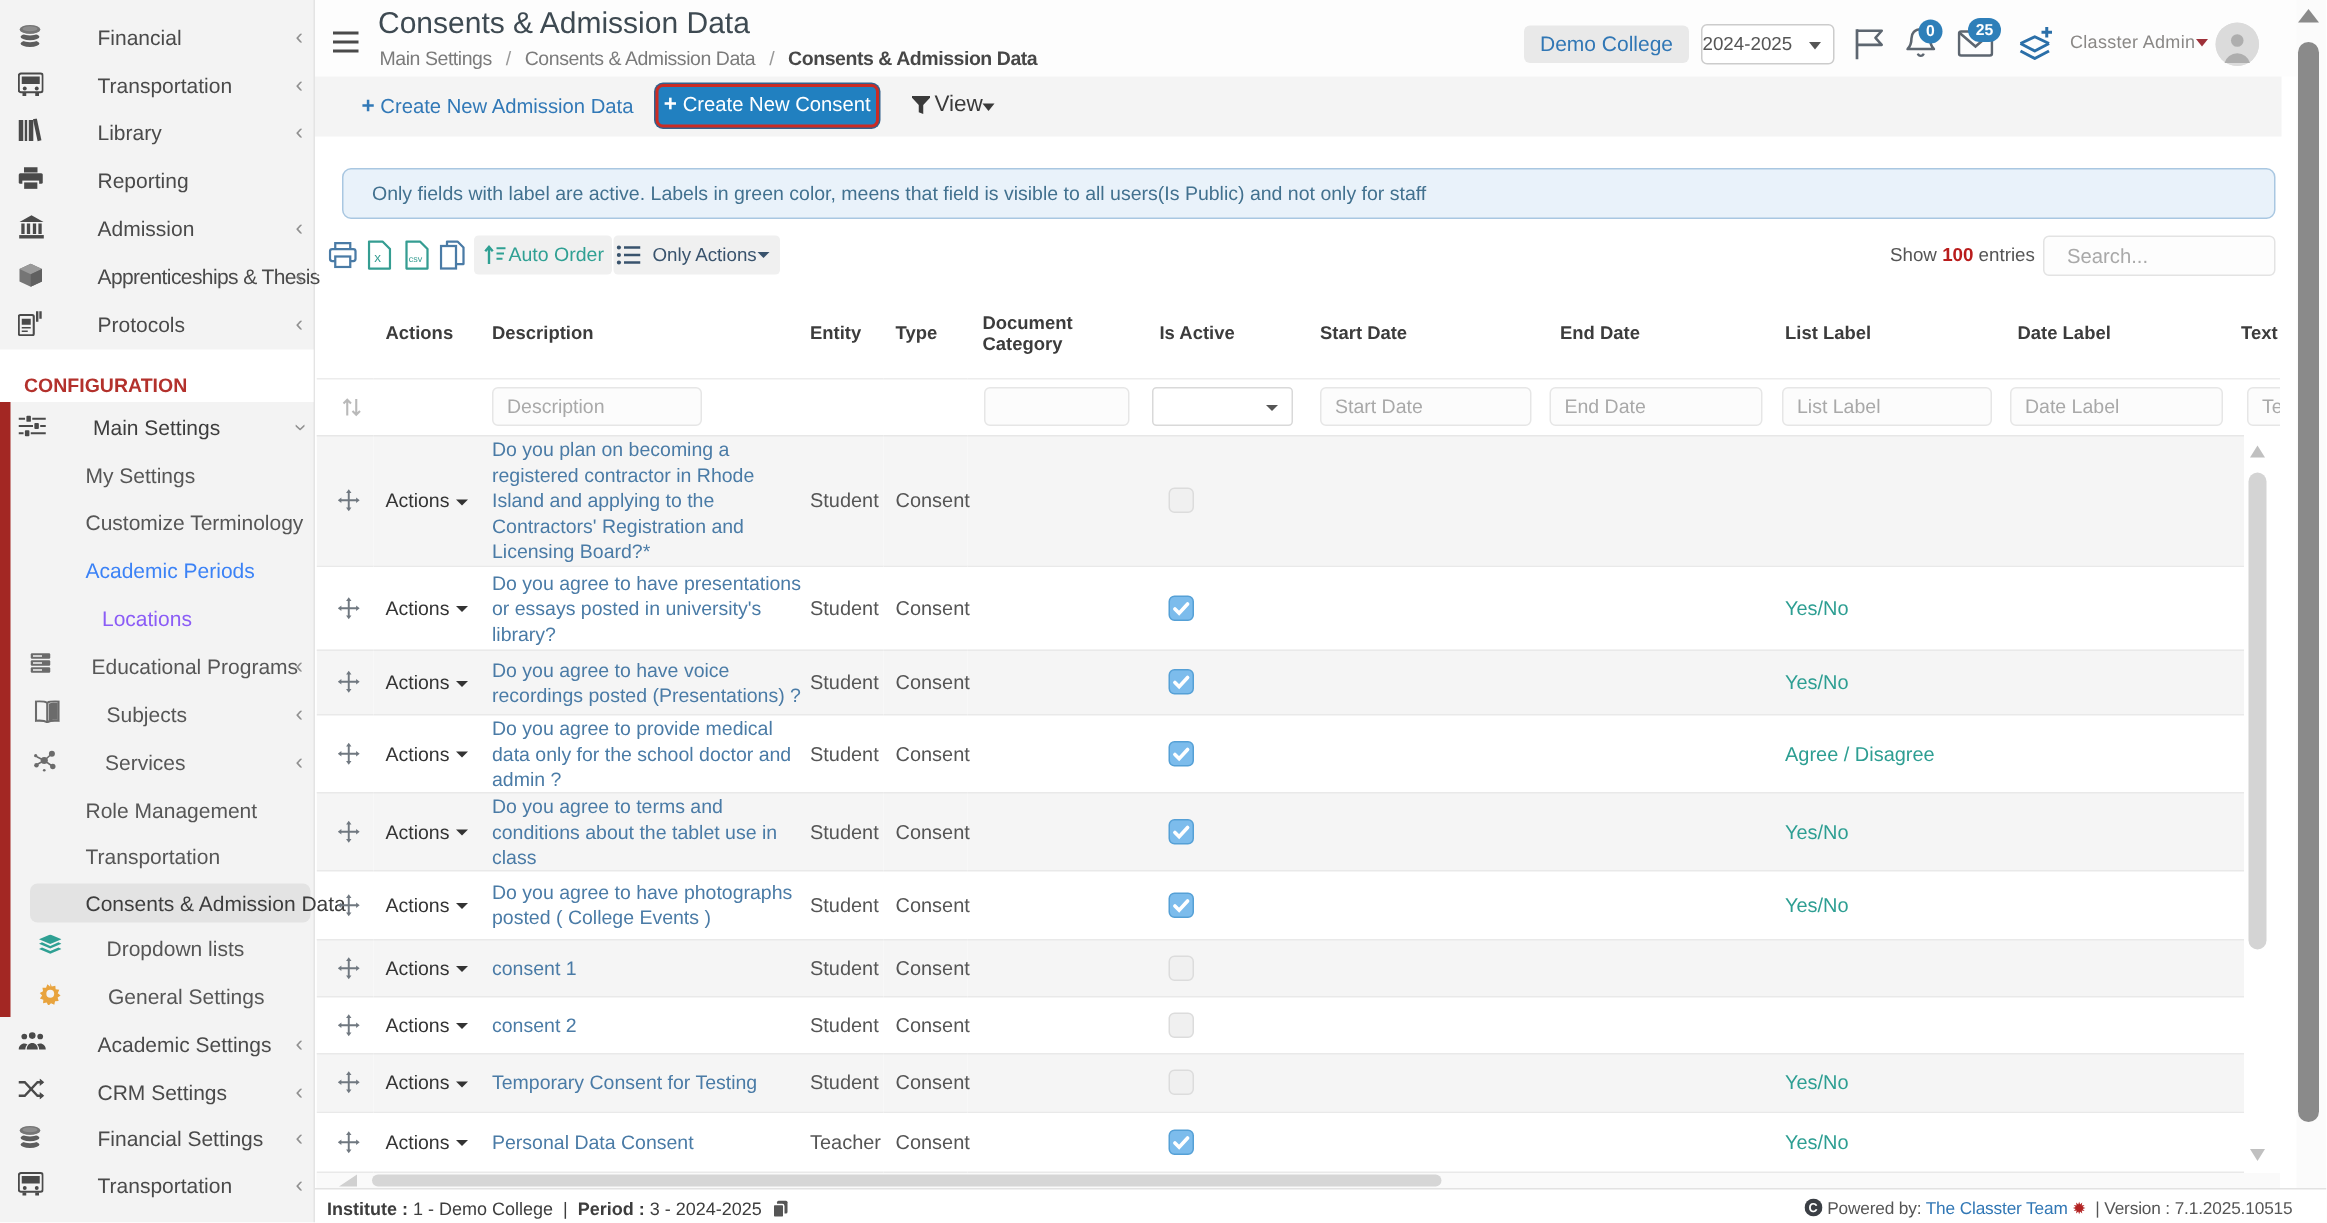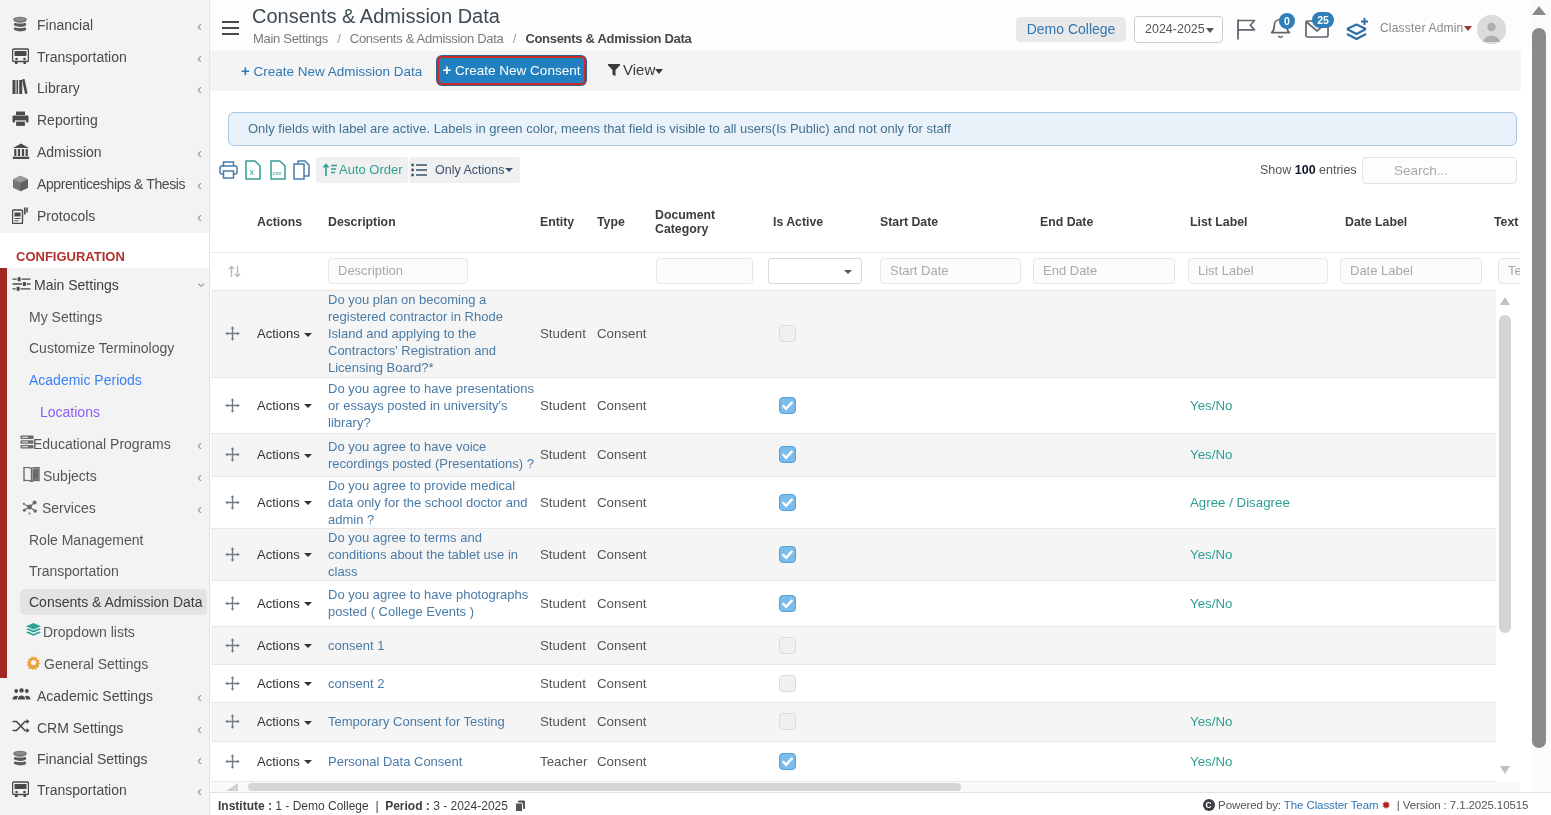--- a/index.html
+++ b/index.html
@@ -3,40 +3,40 @@
 <meta charset="utf-8">
 <style>
 * { margin:0; padding:0; box-sizing:border-box; }
 html,body { width:1551px; height:815px; overflow:hidden; font-family:"Liberation Sans", sans-serif; background:#fff; }
 body { position:relative; }
 .abs { position:absolute; }
 
 
 #sidebar { position:absolute; left:0; top:0; width:210px; height:815px; background:#f3f3f3; border-right:1px solid #e4e4e4; }
 .side-item { position:absolute; left:0; width:210px; height:32px; font-size:14px; color:#4a4a4a; }
-.side-item .lbl { position:absolute; top:50%; transform:translateY(-50%); white-space:nowrap; }
+.side-item .lbl { position:absolute; top:50%; transform:translateY(-50%); white-space:nowrap;margin-left:28px; }
 .side-item .ico { position:absolute; left:12px; top:50%; transform:translateY(-50%); width:18px; height:18px; }
 .chev { position:absolute; right:8px; top:50%; transform:translateY(-50%); font-size:15px; color:#8f8f8f; }
 #cfg-band { position:absolute; left:0; top:233px; width:209px; height:35px; background:#fff; }
 #cfg-label { position:absolute; left:16px; top:249px; font-size:13px; font-weight:bold; color:#b3312c; }
 #red-bar { position:absolute; left:0; top:268px; width:7px; height:410px; background:#a32723; }
 #active-pill { position:absolute; left:20px; top:589px; width:187px; height:26px; background:#e3e3e3; border-radius:5px; }
 
 
 #tophdr { position:absolute; left:210px; top:0; width:1341px; height:51px; background:#fdfdfd; }
 #hamb { position:absolute; left:222px; top:21px; width:17px; height:14px; }
 #hamb div { height:2px; background:#4a4a4a; margin-bottom:4px; }
 #pgtitle { position:absolute; left:252px; top:5px; font-size:20px; color:#3e4a52; }
 #crumbs { position:absolute; left:253px; top:31px; font-size:13px; letter-spacing:-0.3px; color:#7b7b7b; }
 #crumbs b { color:#474747; }
 #crumbs .sep { color:#999; padding:0 6px; }
 
 
 .chip-dc { position:absolute; left:1016px; top:17px; width:110px; height:25px; background:#e9e9e9; border-radius:4px; color:#3177b5; font-size:14px; text-align:center; line-height:25px; }
-.sel-year { position:absolute; left:1134px; top:16px; width:89px; height:27px; background:#fff; border:1px solid #ccc; border-radius:4px; color:#555; font-size:12.5px; line-height:25px; padding-left:10px; }
+.sel-year { position:absolute; left:1134px; top:16px; width:89px; height:27px; background:#fff; border:1px solid #ccc; border-radius:4px; color:#555; font-size:12.5px; line-height:25px; }
 .sel-year:after { content:""; position:absolute; right:8px; top:11px; border-left:4px solid transparent; border-right:4px solid transparent; border-top:5px solid #555; }
 .badge { position:absolute; background:#2e7fb9; color:#fff; border-radius:9px; font-size:10.5px; font-weight:bold; text-align:center; line-height:16px; height:16px; }
 #admin-name { position:absolute; left:1380px; top:21px; font-size:12px; color:#8a8886; letter-spacing:0.2px; }
 #admin-caret { position:absolute; left:1464px; top:26px; border-left:4px solid transparent; border-right:4px solid transparent; border-top:5px solid #9e3039; }
 #avatar { position:absolute; left:1477px; top:15px; width:29px; height:29px; border-radius:50%; background:#dcdcdc; overflow:hidden; }
 
 
 #toolstrip { position:absolute; left:210px; top:51px; width:1311px; height:40px; background:#f4f4f4; }
 #btn-newadm { position:absolute; left:241px; top:62px; font-size:13.5px; color:#3279b7; }
 #btn-newconsent { position:absolute; left:437px; top:56px; width:149px; height:29px; background:#2180c0; border:2px solid #cb2b24; border-radius:5px; color:#fff; font-size:13.5px; text-align:center; line-height:24px; box-shadow:0 0 0 1px #33618c; }
@@ -44,22 +44,22 @@
 
 
 #alert { position:absolute; left:228px; top:112px; width:1289px; height:34px; background:#e9f2fa; border:1px solid #a9c7e1; border-radius:6px; color:#42718f; font-size:13px; line-height:32px; padding-left:19px; }
 
 
 #ctl-icons { position:absolute; left:211px; top:157px; width:104px; height:26px; background:#fff; }
 .chipbtn { position:absolute; top:157px; height:26px; background:#f0f0f0; border-radius:3px; font-size:13px; line-height:26px; }
 #chip-auto { left:316px; width:92px; color:#2fa093; padding-left:23px; }
 #chip-bulk { left:409px; width:111px; color:#39536d; padding-left:26px; font-size:12.5px; }
 #show-entries { position:absolute; left:1260px; top:163px; font-size:12.5px; color:#555; white-space:nowrap; }
-#show-entries b { color:#0f172a; font-weight:bold; }
-#searchbox { position:absolute; left:1362px; top:157px; width:155px; height:27px; border:1px solid #e3e3e3; border-radius:4px; background:#fdfdfd; color:#a9a9a9; font-size:13.5px; line-height:25px; padding-left:31px; }
+#show-entries b { color:#b91c1c; font-weight:bold; }
+#searchbox { position:absolute; left:1362px; top:157px; width:155px; height:27px; border:1px solid #e3e3e3; border-radius:4px; background:#fdfdfd; color:#a9a9a9; font-size:13.5px; line-height:25px; padding-left:15px; }
 
 
 #tablewrap { position:absolute; left:211px; top:200px; width:1309px; height:583px; overflow:hidden; }
 table { border-collapse:collapse; table-layout:fixed; width:1349px; font-size:13.3px; }
 th { font-weight:bold; color:#3c3c3c; font-size:12.3px; text-align:left; vertical-align:middle; padding:0 8px; }
 td { vertical-align:middle; padding:0 8px; }
 tr.hdr { height:52px; }
 tr.hdr th { padding-bottom:8px; }
 tr.flt { height:38px; }
 tr.flt td { border-bottom:1px solid #e7e7e7; border-top:1px solid #ececec; }

